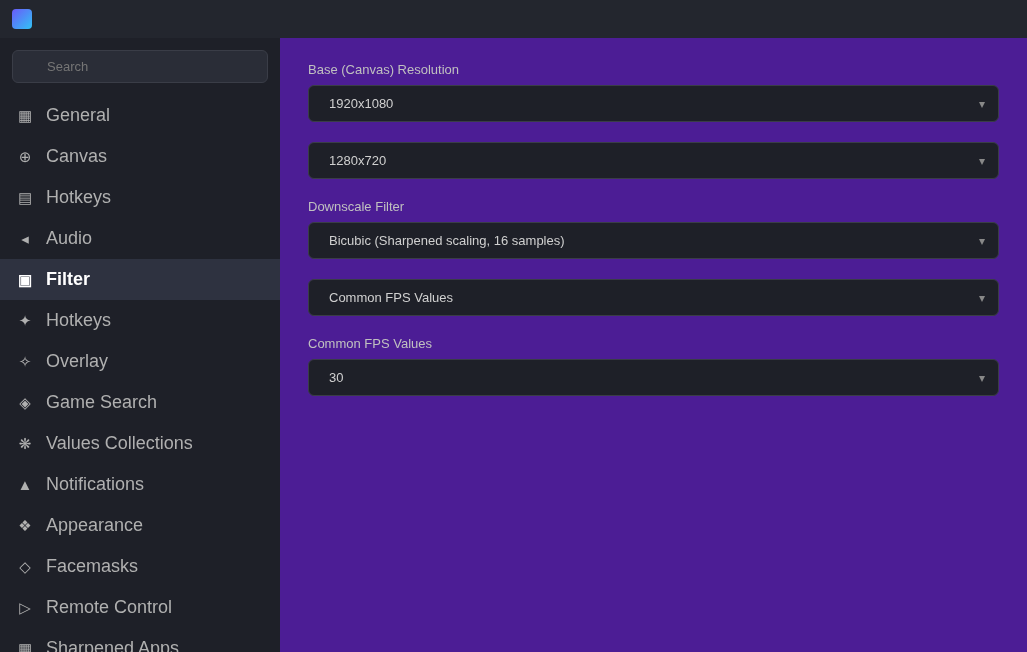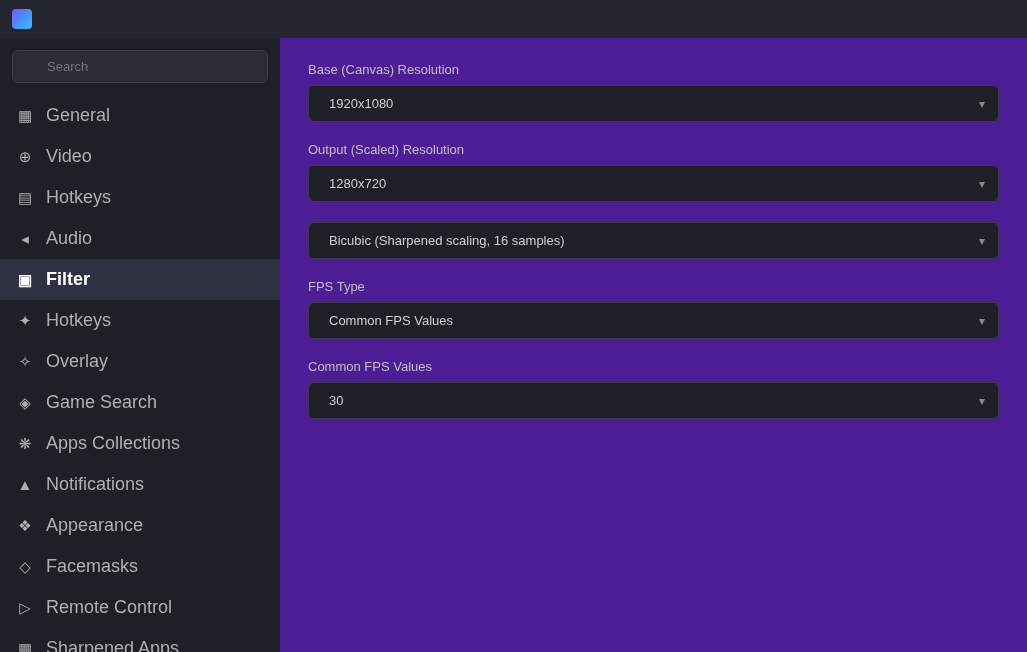--- a/index.html
+++ b/index.html
@@ -217,21 +217,21 @@
       </div>
     </div>
 
     <div id="nav-items">
         <div class="nav-item">
           <span class="nav-icon">▦</span>
           <span class="nav-label">General</span>
         </div>
         <div class="nav-item">
           <span class="nav-icon">⊕</span>
-          <span class="nav-label">Video</span>
+          <span class="nav-label">Canvas</span>
         </div>
         <div class="nav-item">
           <span class="nav-icon">▤</span>
           <span class="nav-label">Hotkeys</span>
         </div>
         <div class="nav-item">
           <span class="nav-icon">◂</span>
           <span class="nav-label">Audio</span>
         </div>
         <div class="nav-item active">
@@ -245,21 +245,21 @@
         <div class="nav-item">
           <span class="nav-icon">✧</span>
           <span class="nav-label">Overlay</span>
         </div>
         <div class="nav-item">
           <span class="nav-icon">◈</span>
           <span class="nav-label">Game Search</span>
         </div>
         <div class="nav-item">
           <span class="nav-icon">❋</span>
-          <span class="nav-label">Apps Collections</span>
+          <span class="nav-label">Values Collections</span>
         </div>
         <div class="nav-item">
           <span class="nav-icon">▲</span>
           <span class="nav-label">Notifications</span>
         </div>
         <div class="nav-item">
           <span class="nav-icon">❖</span>
           <span class="nav-label">Appearance</span>
         </div>
         <div class="nav-item">
@@ -278,28 +278,27 @@
 
   </div>
 
   <div class="content">
     <div id="settings-sections">
         <div class="setting-section">
           <div class="setting-label">Base (Canvas) Resolution</div>
           <div class="dropdown-wrapper"><select class="dropdown"><option value="1920x1080">1920x1080</option><option value="1280x720">1280x720</option><option value="3840x2160">3840x2160</option></select><span class="dropdown-arrow">▾</span></div>
         </div>
         <div class="setting-section">
-          <div class="setting-label">Output (Scaled) Resolution</div>
           <div class="dropdown-wrapper"><select class="dropdown"><option value="1280x720">1280x720</option><option value="1920x1080">1920x1080</option><option value="854x480">854x480</option></select><span class="dropdown-arrow">▾</span></div>
         </div>
         <div class="setting-section">
+          <div class="setting-label">Downscale Filter</div>
           <div class="dropdown-wrapper"><select class="dropdown"><option value="Bicubic (Sharpened scaling, 16 samples)">Bicubic (Sharpened scaling, 16 samples)</option><option value="Bilinear (Fastest, but blurry if scaling)">Bilinear (Fastest, but blurry if scaling)</option><option value="Lanczos (Sharpest scaling, 32 samples)">Lanczos (Sharpest scaling, 32 samples)</option></select><span class="dropdown-arrow">▾</span></div>
         </div>
         <div class="setting-section">
-          <div class="setting-label">FPS Type</div>
           <div class="dropdown-wrapper"><select class="dropdown"><option value="Common FPS Values">Common FPS Values</option><option value="Integer FPS Value">Integer FPS Value</option><option value="Fractional FPS Value">Fractional FPS Value</option></select><span class="dropdown-arrow">▾</span></div>
         </div>
         <div class="setting-section">
           <div class="setting-label">Common FPS Values</div>
           <div class="dropdown-wrapper"><select class="dropdown"><option value="24">24</option><option value="25">25</option><option value="29.97">29.97</option><option value="30" selected="">30</option><option value="48">48</option><option value="50">50</option><option value="59.94">59.94</option><option value="60">60</option></select><span class="dropdown-arrow">▾</span></div>
         </div>
       </div>
   </div>
 
 </div>

